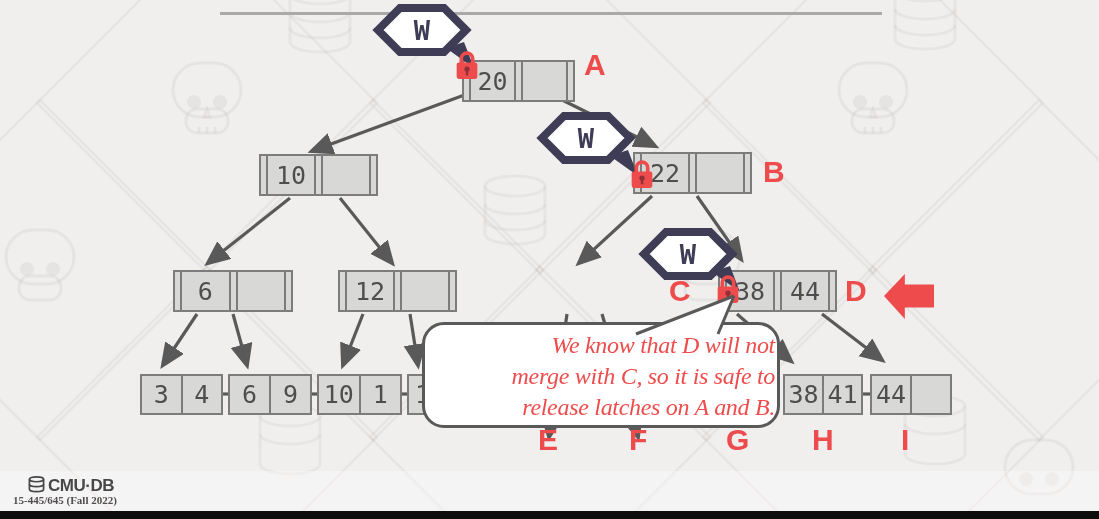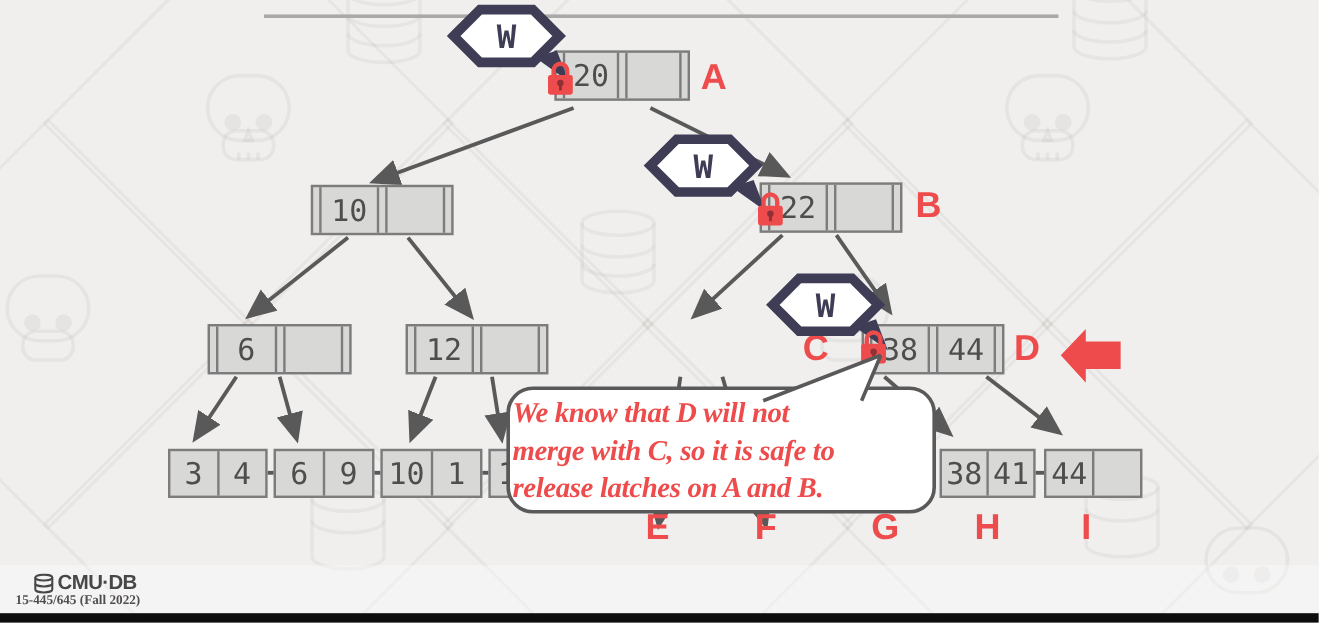--- a/index.html
+++ b/index.html
@@ -31,30 +31,30 @@
   .lock{position:absolute;z-index:6;}
 
   
   .edges{position:absolute;left:0;top:0;z-index:2;}
   .watermark{position:absolute;left:0;top:0;z-index:0;}
 
   
   .bubble{position:absolute;left:422px;top:322px;width:358px;height:106px;box-sizing:border-box;
     background:#ffffff;border:3px solid #595959;border-radius:22px;z-index:10;
     display:flex;flex-direction:column;justify-content:center;padding:4px 2px 2px 2px;}
-  .bubble .line{color:#ee4c4c;font-family:"Liberation Serif",serif;font-style:italic;font-weight:bold;
-    font-size:24px;line-height:31px;text-align:left;letter-spacing:-0.3px;}
+  .bubble .line{color:#ee4c4c;font-family:"Liberation Serif",serif;font-style:italic;font-weight:normal;
+    font-size:24px;line-height:31px;text-align:right;letter-spacing:-0.3px;}
   .bubble-tail{position:absolute;left:600px;top:288px;z-index:11;}
 
   
   .block-arrow{position:absolute;left:884px;top:274px;z-index:5;}
 
   
   .footer-band{position:absolute;left:0;top:471px;width:1099px;height:40px;background:rgba(255,255,255,0.35);z-index:5;}
-  .brand-row{position:absolute;left:12px;top:476px;display:flex;align-items:center;gap:3px;z-index:7;padding-left:16px;}
+  .brand-row{position:absolute;left:12px;top:476px;display:flex;gap:3px;z-index:7;padding-left:16px;}
   .brand-text{font-size:17px;font-weight:bold;color:#474747;letter-spacing:-0.5px;}
   .course-text{position:absolute;left:13px;top:494px;font-family:"Liberation Serif",serif;
     font-weight:bold;font-size:11px;color:#514e4e;z-index:7;}
   .bottom-bar{position:absolute;left:0;bottom:0;width:1099px;height:8px;background:#0d0d0d;z-index:8;}
 </style>
 </head>
 <body>
 
 <div class="slide">
 
@@ -164,21 +164,21 @@
       <line x1="737" y1="314" x2="791" y2="361" marker-end="url(#ah)"></line>
       <line x1="822" y1="314" x2="882" y2="360" marker-end="url(#ah)"></line>
 
       <line x1="222" y1="394" x2="229" y2="394"></line>
       <line x1="311" y1="394" x2="318" y2="394"></line>
       <line x1="401" y1="394" x2="408" y2="394"></line>
       <line x1="862" y1="394" x2="871" y2="394"></line>
     </g>
   </svg>
 
-  <div class="inode" style="left:462px;top:42px;width:113px;">
+  <div class="inode" style="left:462px;top:60px;width:113px;">
     <div class="strip l"></div>
     <div class="cell">20</div>
     <div class="strip m"></div>
     <div class="cell"></div>
     <div class="strip r"></div>
   </div>
   <div class="inode" style="left:633px;top:152px;width:119px;">
     <div class="strip l"></div>
     <div class="cell">22</div>
     <div class="strip m"></div>

